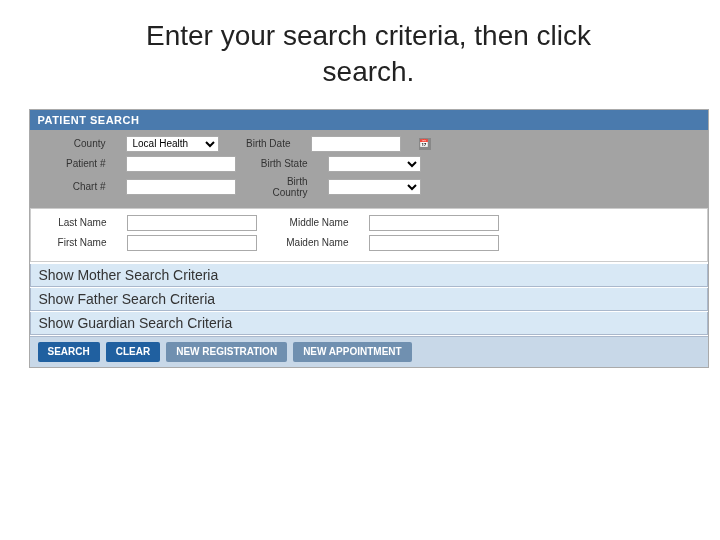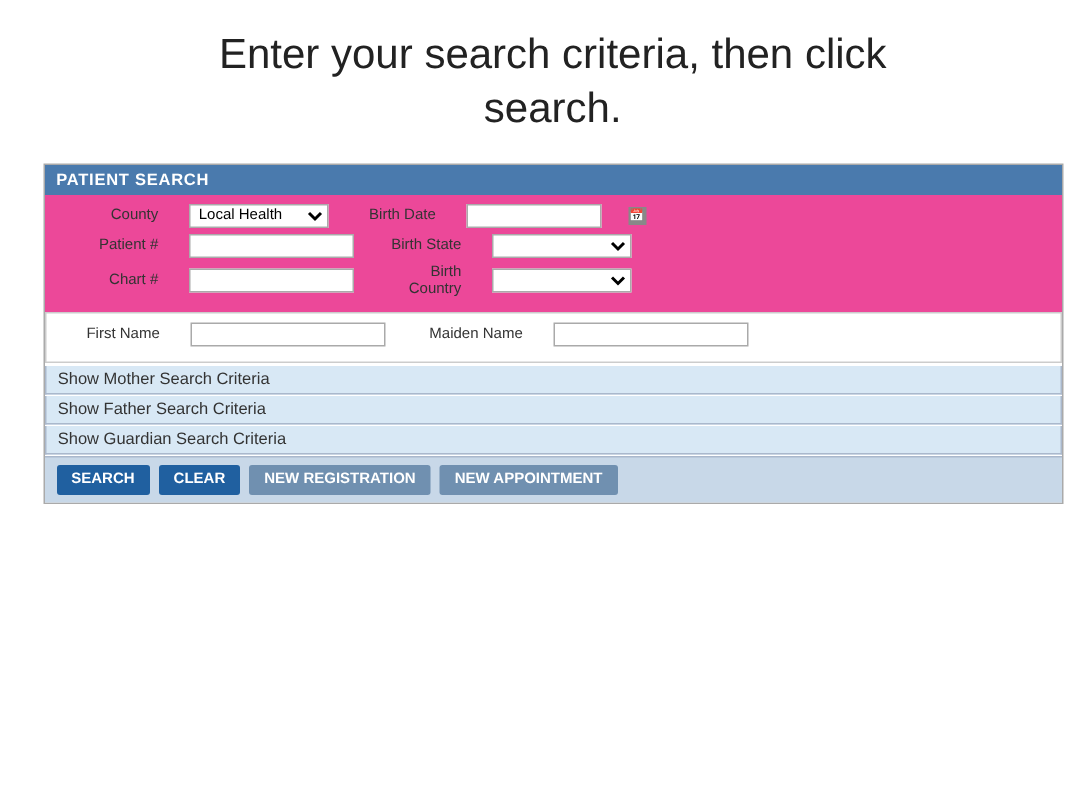--- a/index.html
+++ b/index.html
@@ -35,21 +35,21 @@
     .panel-header {
       background: #4a7aad;
       color: #fff;
       font-size: 11px;
       font-weight: bold;
       padding: 4px 8px;
       letter-spacing: 0.5px;
     }
     .panel-body {
       padding: 6px 10px;
-      background: #ec4899;
+      background: #a3a3a3;
     }
     .form-row {
       display: flex;
       align-items: center;
       margin-bottom: 4px;
       gap: 16px;
     }
     .form-label {
       font-size: 10px;
       color: #333;
@@ -113,21 +113,21 @@
       font-size: 10px;
       padding: 0 3px;
       width: 130px;
     }
 
     
     .collapse-row {
       background: #d8e8f5;
       border: 1px solid #aab8cc;
       border-top: none;
-      font-size: 11px;
+      font-size: 14px;
       color: #333;
       padding: 3px 8px;
       margin-bottom: 1px;
       cursor: pointer;
     }
 
     
     .button-bar {
       background: #c8d8e8;
       border-top: 1px solid #aab8cc;
@@ -207,20 +207,26 @@
         <span class="form-label" style="width:60px;">Birth Country</span>
         <select class="form-select select-medium">
           <option></option>
         </select>
       </div>
     </div>
 
 
     <div class="id-section">
       <div class="name-row">
+        <span class="name-label">Last Name</span>
+        <input class="name-input" type="text" style="">
+        <span class="name-label" style="width:80px;">Middle Name</span>
+        <input class="name-input" type="text" style="">
+      </div>
+      <div class="name-row">
         <span class="name-label">First Name</span>
         <input class="name-input" type="text" style="">
         <span class="name-label" style="width:80px;">Maiden Name</span>
         <input class="name-input" type="text" style="">
       </div>
     </div>
 
     <div class="collapse-row">
       <span>Show Mother Search Criteria</span>
     </div>

